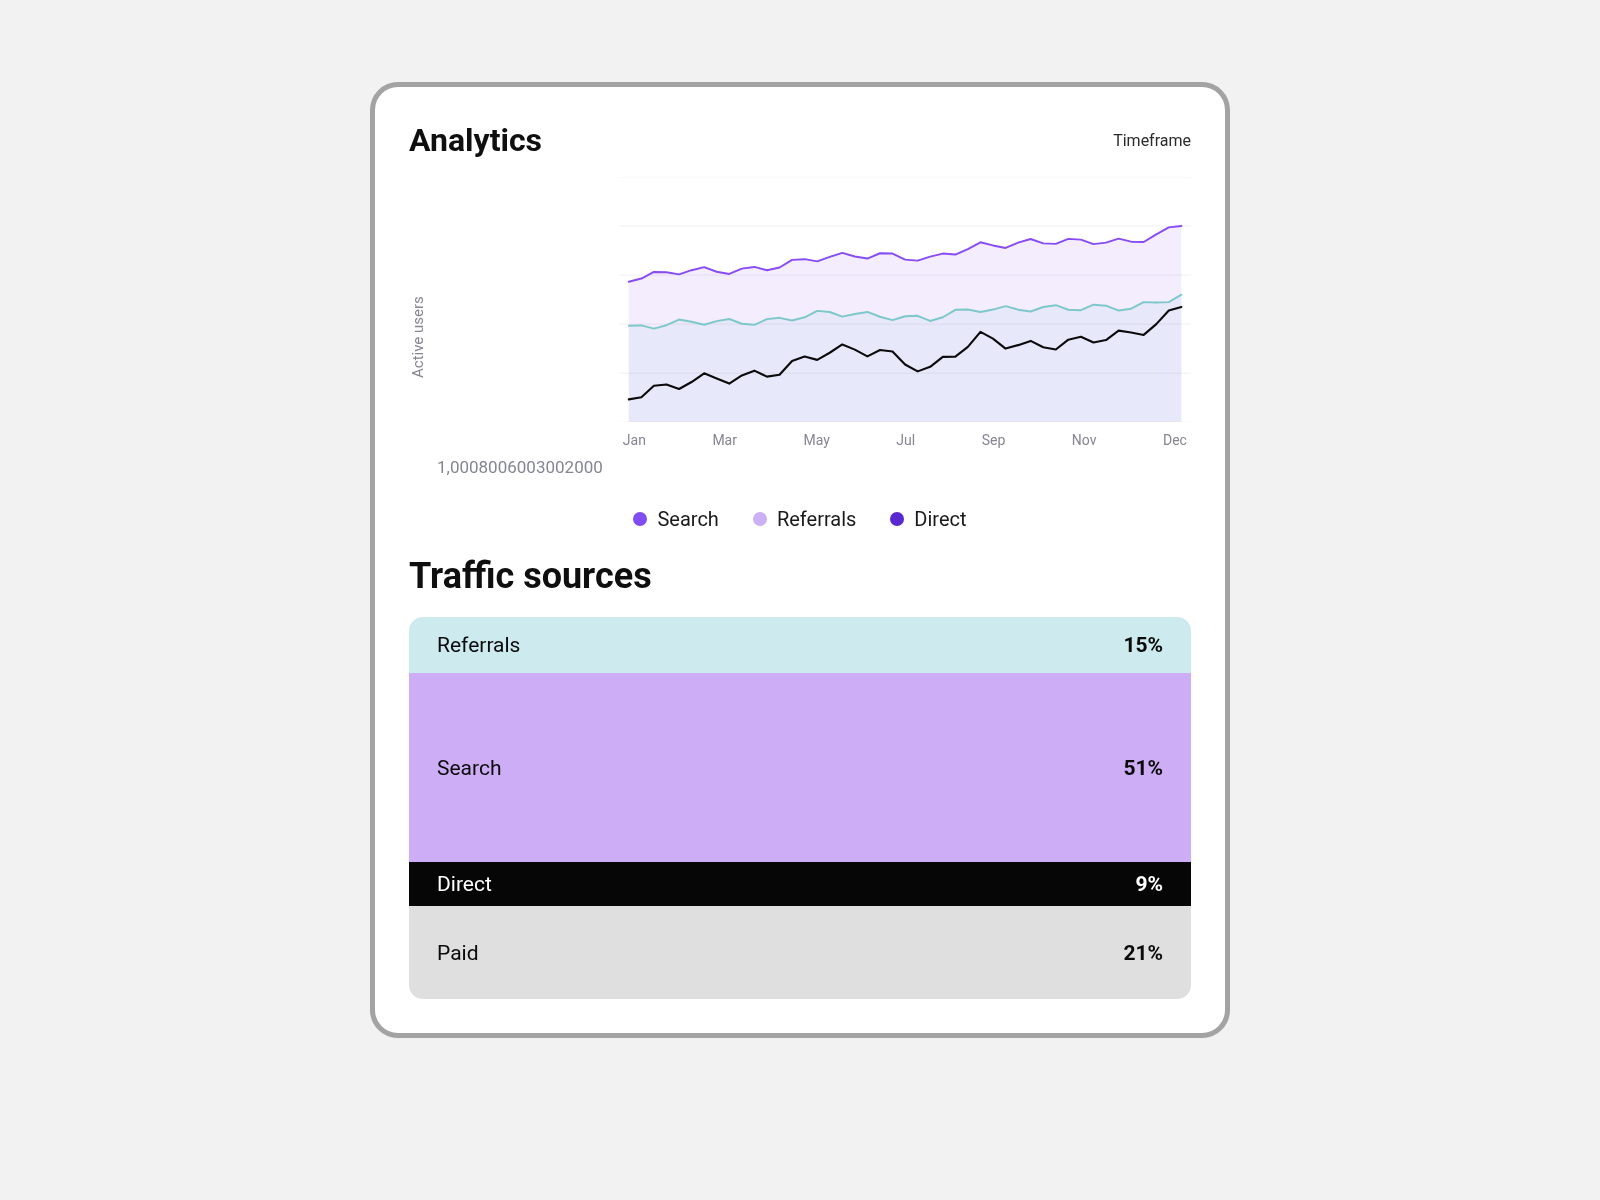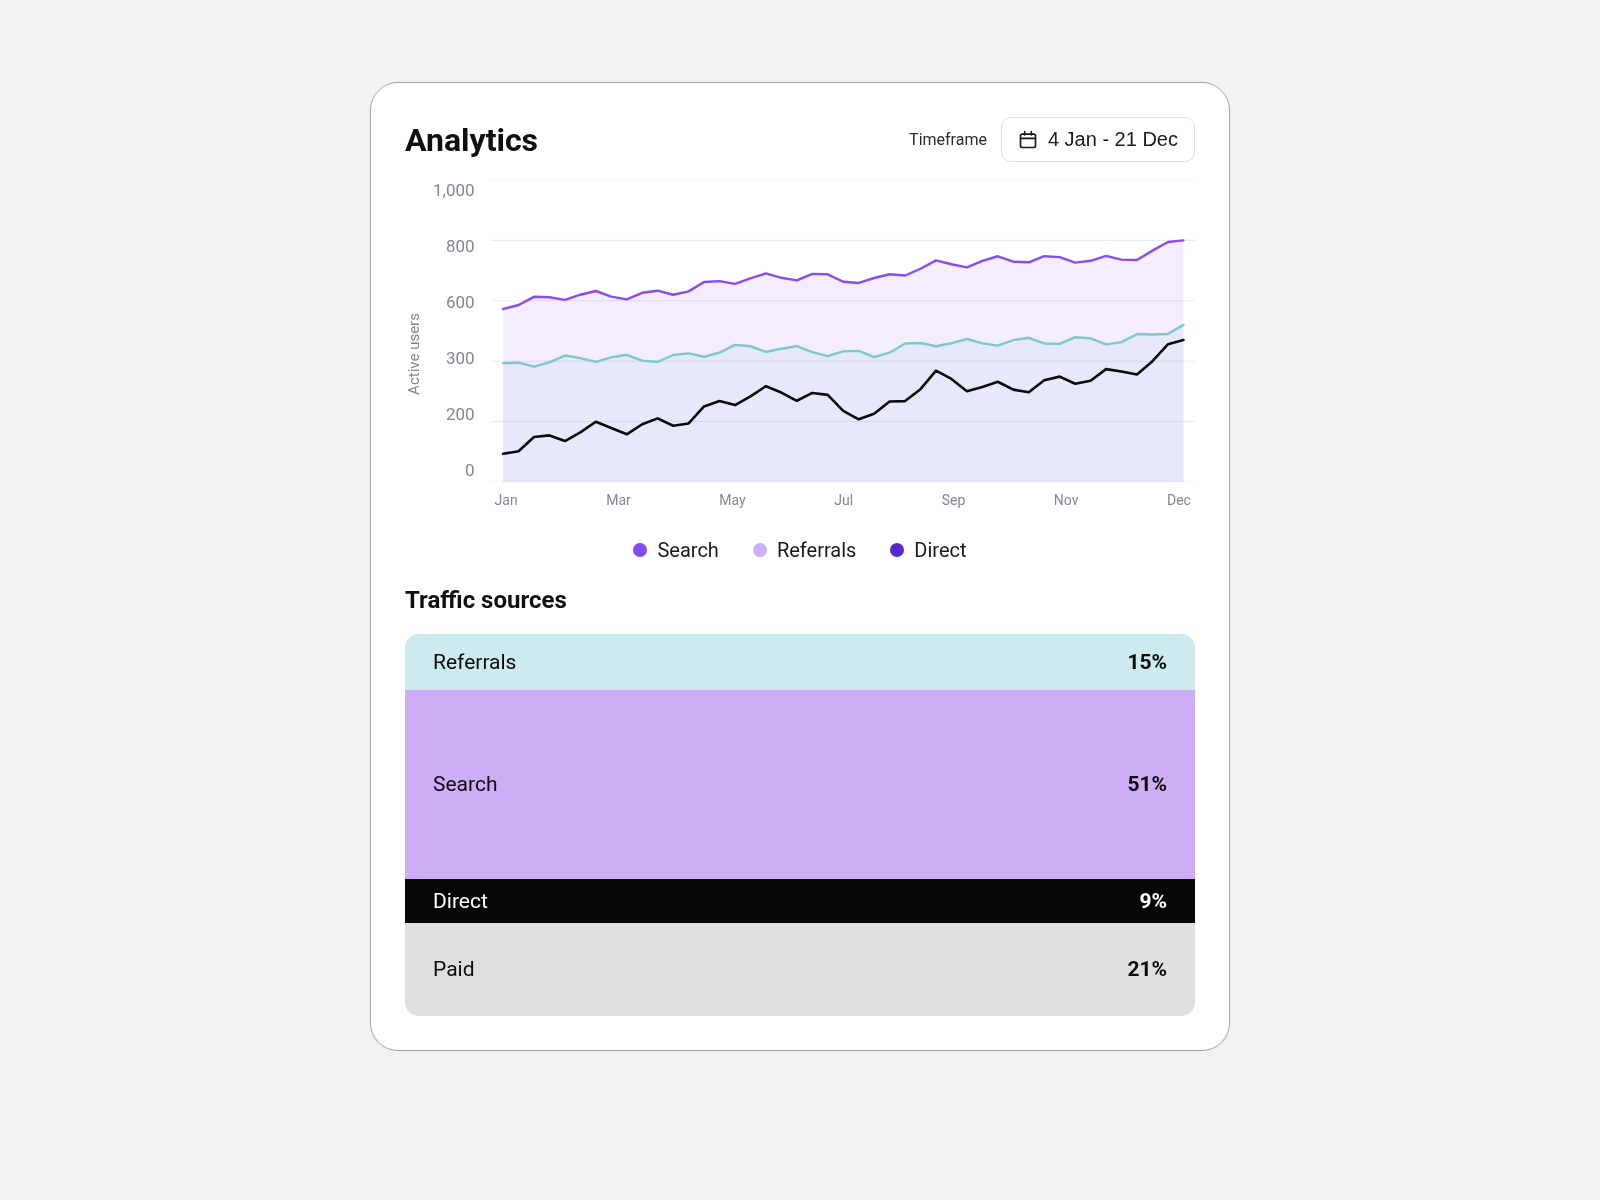--- a/index.html
+++ b/index.html
@@ -9,21 +9,21 @@
     width: 1600px;
     height: 1200px;
     position: relative;
   }
   .card {
     position: absolute;
     left: 370px;
     top: 82px;
     width: 860px;
     background: #ffffff;
-    border: 1px solid #a3a3a3;
+    border: 5px solid #a3a3a3;
     border-radius: 28px;
     padding: 34px 34px 34px 34px;
     box-shadow: 0 1px 3px rgba(0,0,0,0.02);
   }
   .header {
     display: flex;
     align-items: center;
     justify-content: space-between;
     margin-bottom: 18px;
   }
@@ -66,21 +66,20 @@
     writing-mode: vertical-rl;
     transform: rotate(180deg);
     font-size: 15px;
     color: #858594;
     text-align: center;
     padding-top: 20px;
     padding-bottom: 40px;
   }
   .yaxis {
     display: flex;
-    flex-direction: column;
     justify-content: space-between;
     align-items: flex-end;
     font-size: 17px;
     color: #858594;
     padding-right: 6px;
     height: 300px;
   }
   .plot {
     flex: 1;
     position: relative;
@@ -112,21 +111,21 @@
   }
   .legend-dot {
     width: 14px;
     height: 14px;
     border-radius: 50%;
     display: inline-block;
   }
 
   
   .subhead {
-    font-size: 24px;
+    font-size: 36px;
     font-weight: 700;
     color: #0f0f0f;
     margin-top: 24px;
     margin-bottom: 20px;
   }
   .sources {
     border-radius: 14px;
     overflow: hidden;
   }
   .source-row {
@@ -140,31 +139,20 @@
 </style>
 </head>
 <body>
 
 <div class="card">
 
   <div class="header">
     <h1 class="title">Analytics</h1>
     <div class="timeframe-wrap">
       <span class="timeframe-label">Timeframe</span>
-      <button class="timeframe-btn">
-        <span>
-          <svg width="20" height="20" viewBox="0 0 24 24" fill="none" stroke="#1a1a1a" stroke-width="2" stroke-linecap="round" stroke-linejoin="round">
-            <rect x="3" y="5" width="18" height="16" rx="2"></rect>
-            <line x1="3" y1="10" x2="21" y2="10"></line>
-            <line x1="8" y1="2" x2="8" y2="6"></line>
-            <line x1="16" y1="2" x2="16" y2="6"></line>
-          </svg>
-        </span>
-        <span>4 Jan - 21 Dec</span>
-      </button>
     </div>
   </div>
 
   <div class="chart-wrap">
     <div class="ylabel">Active users</div>
     <div class="yaxis" id="yaxis">
         <span>1,000</span>
         <span>800</span>
         <span>600</span>
         <span>300</span>

